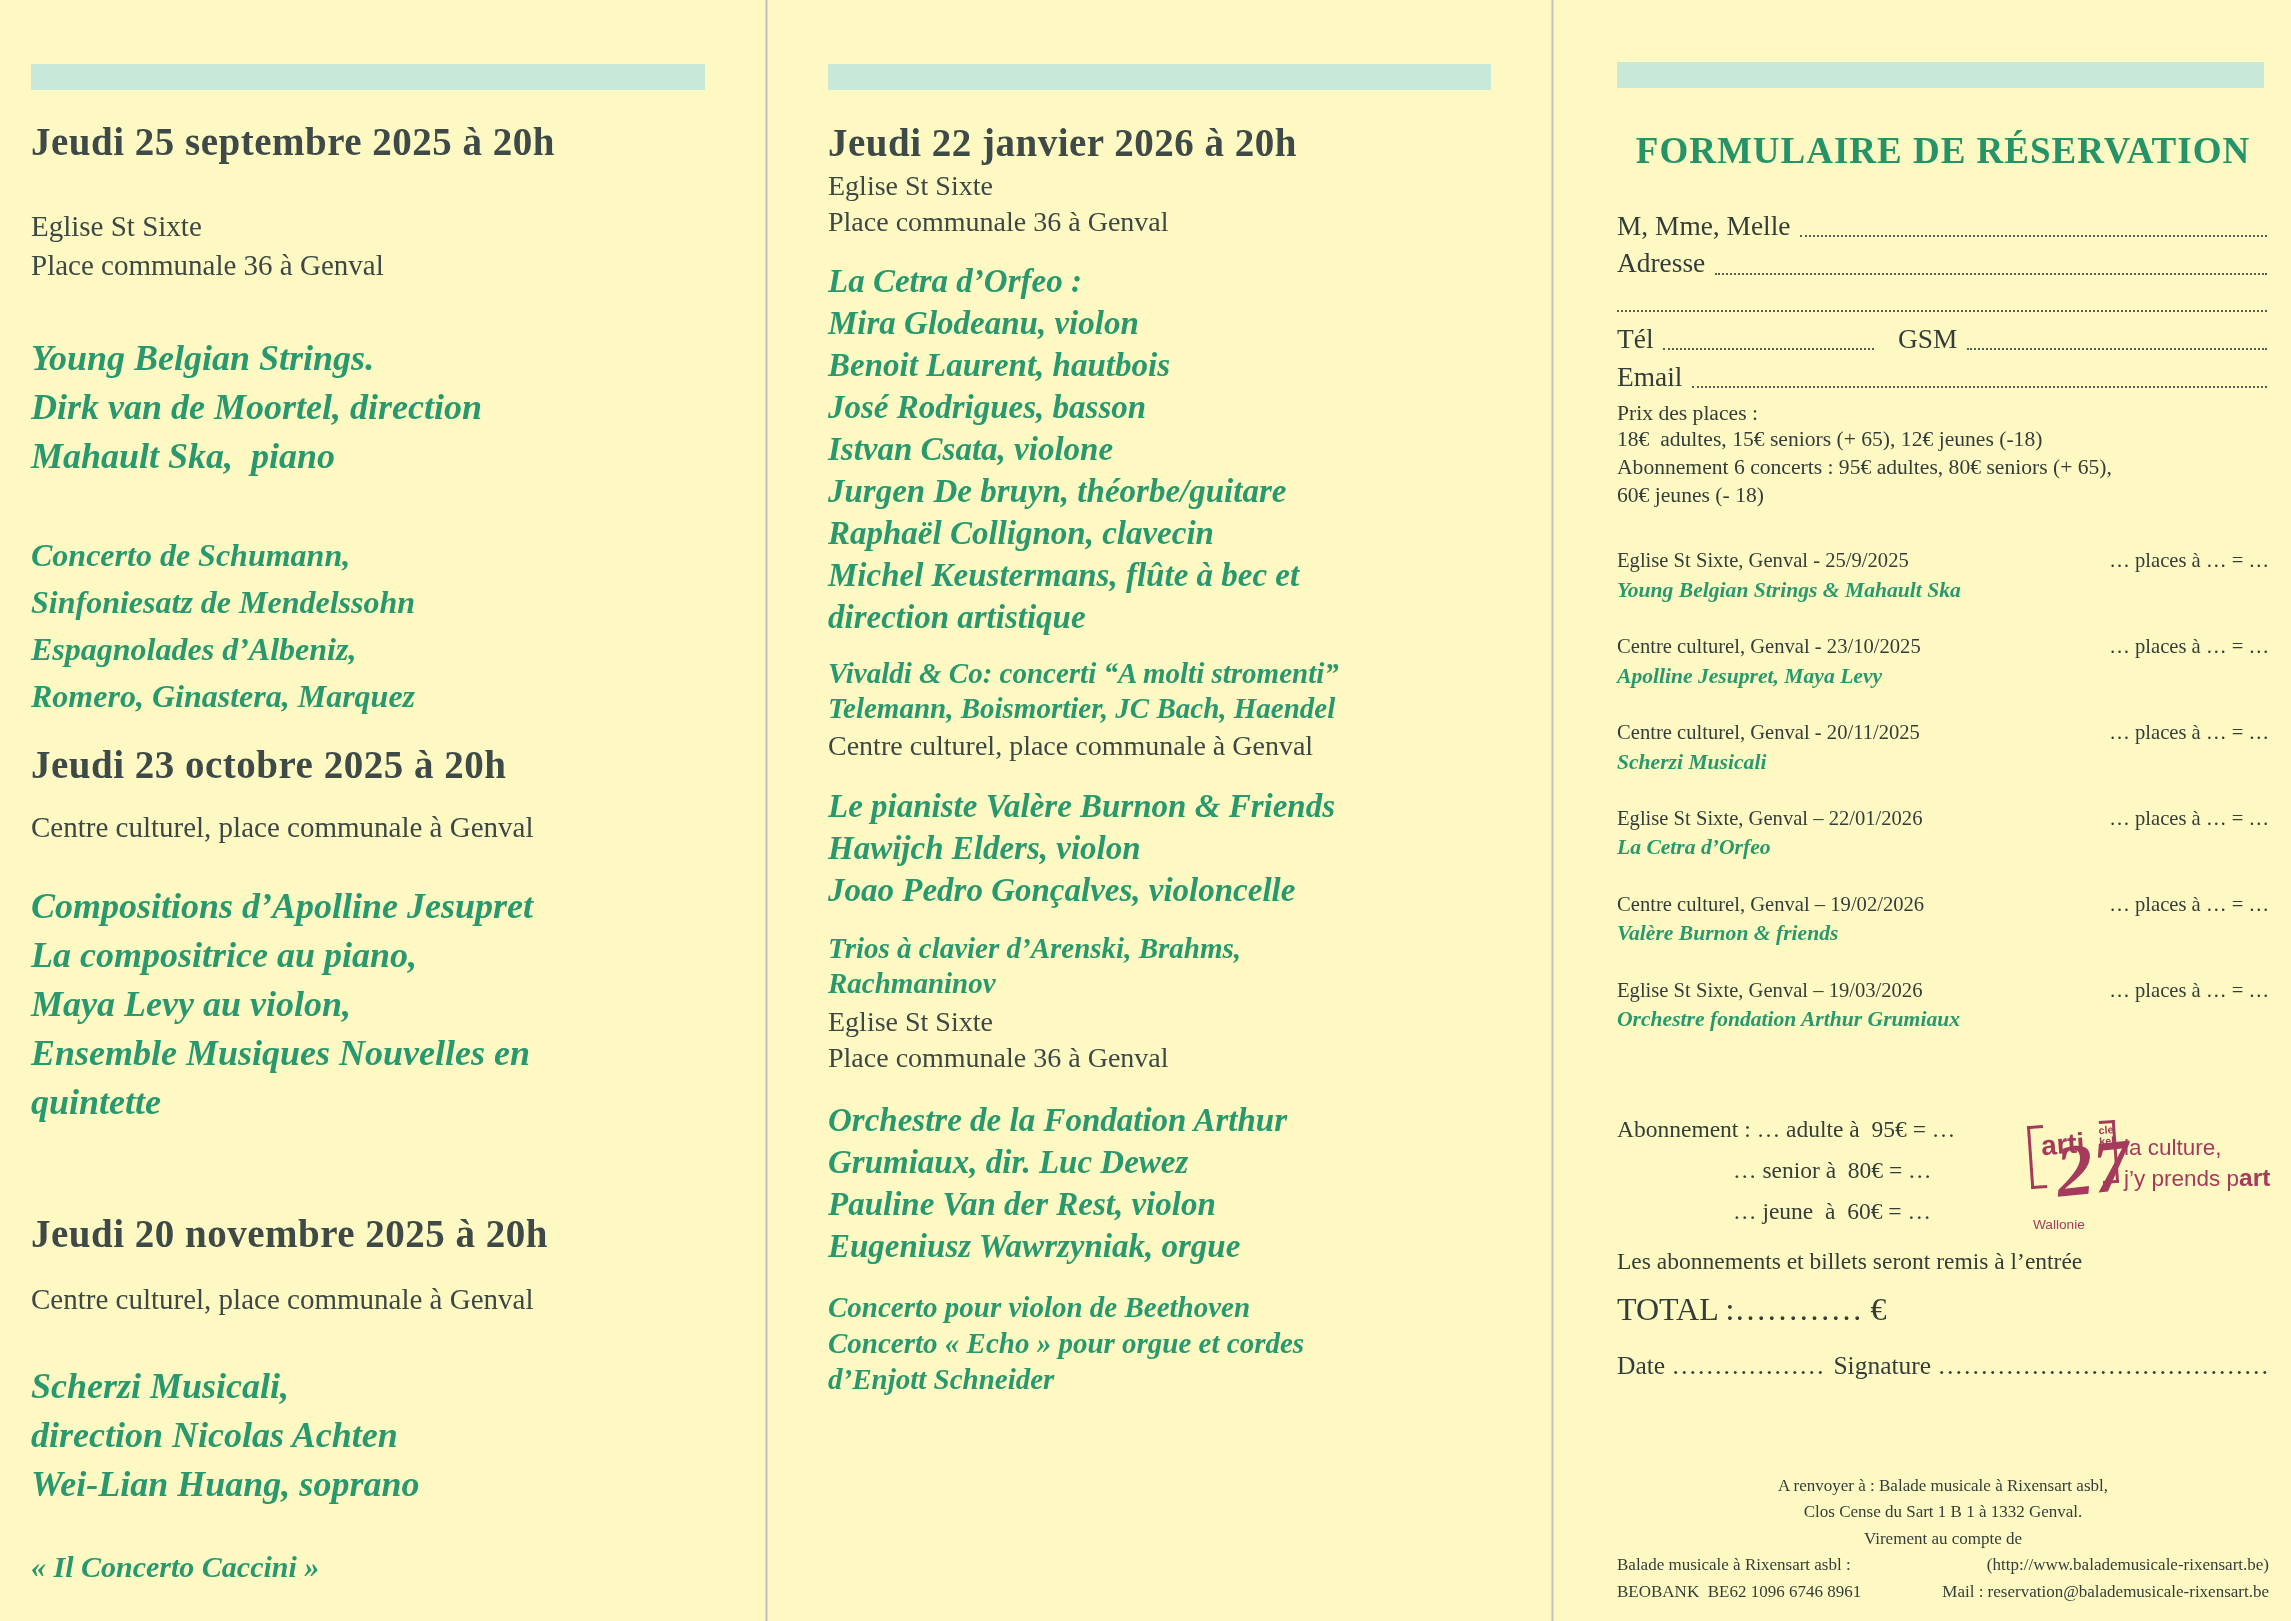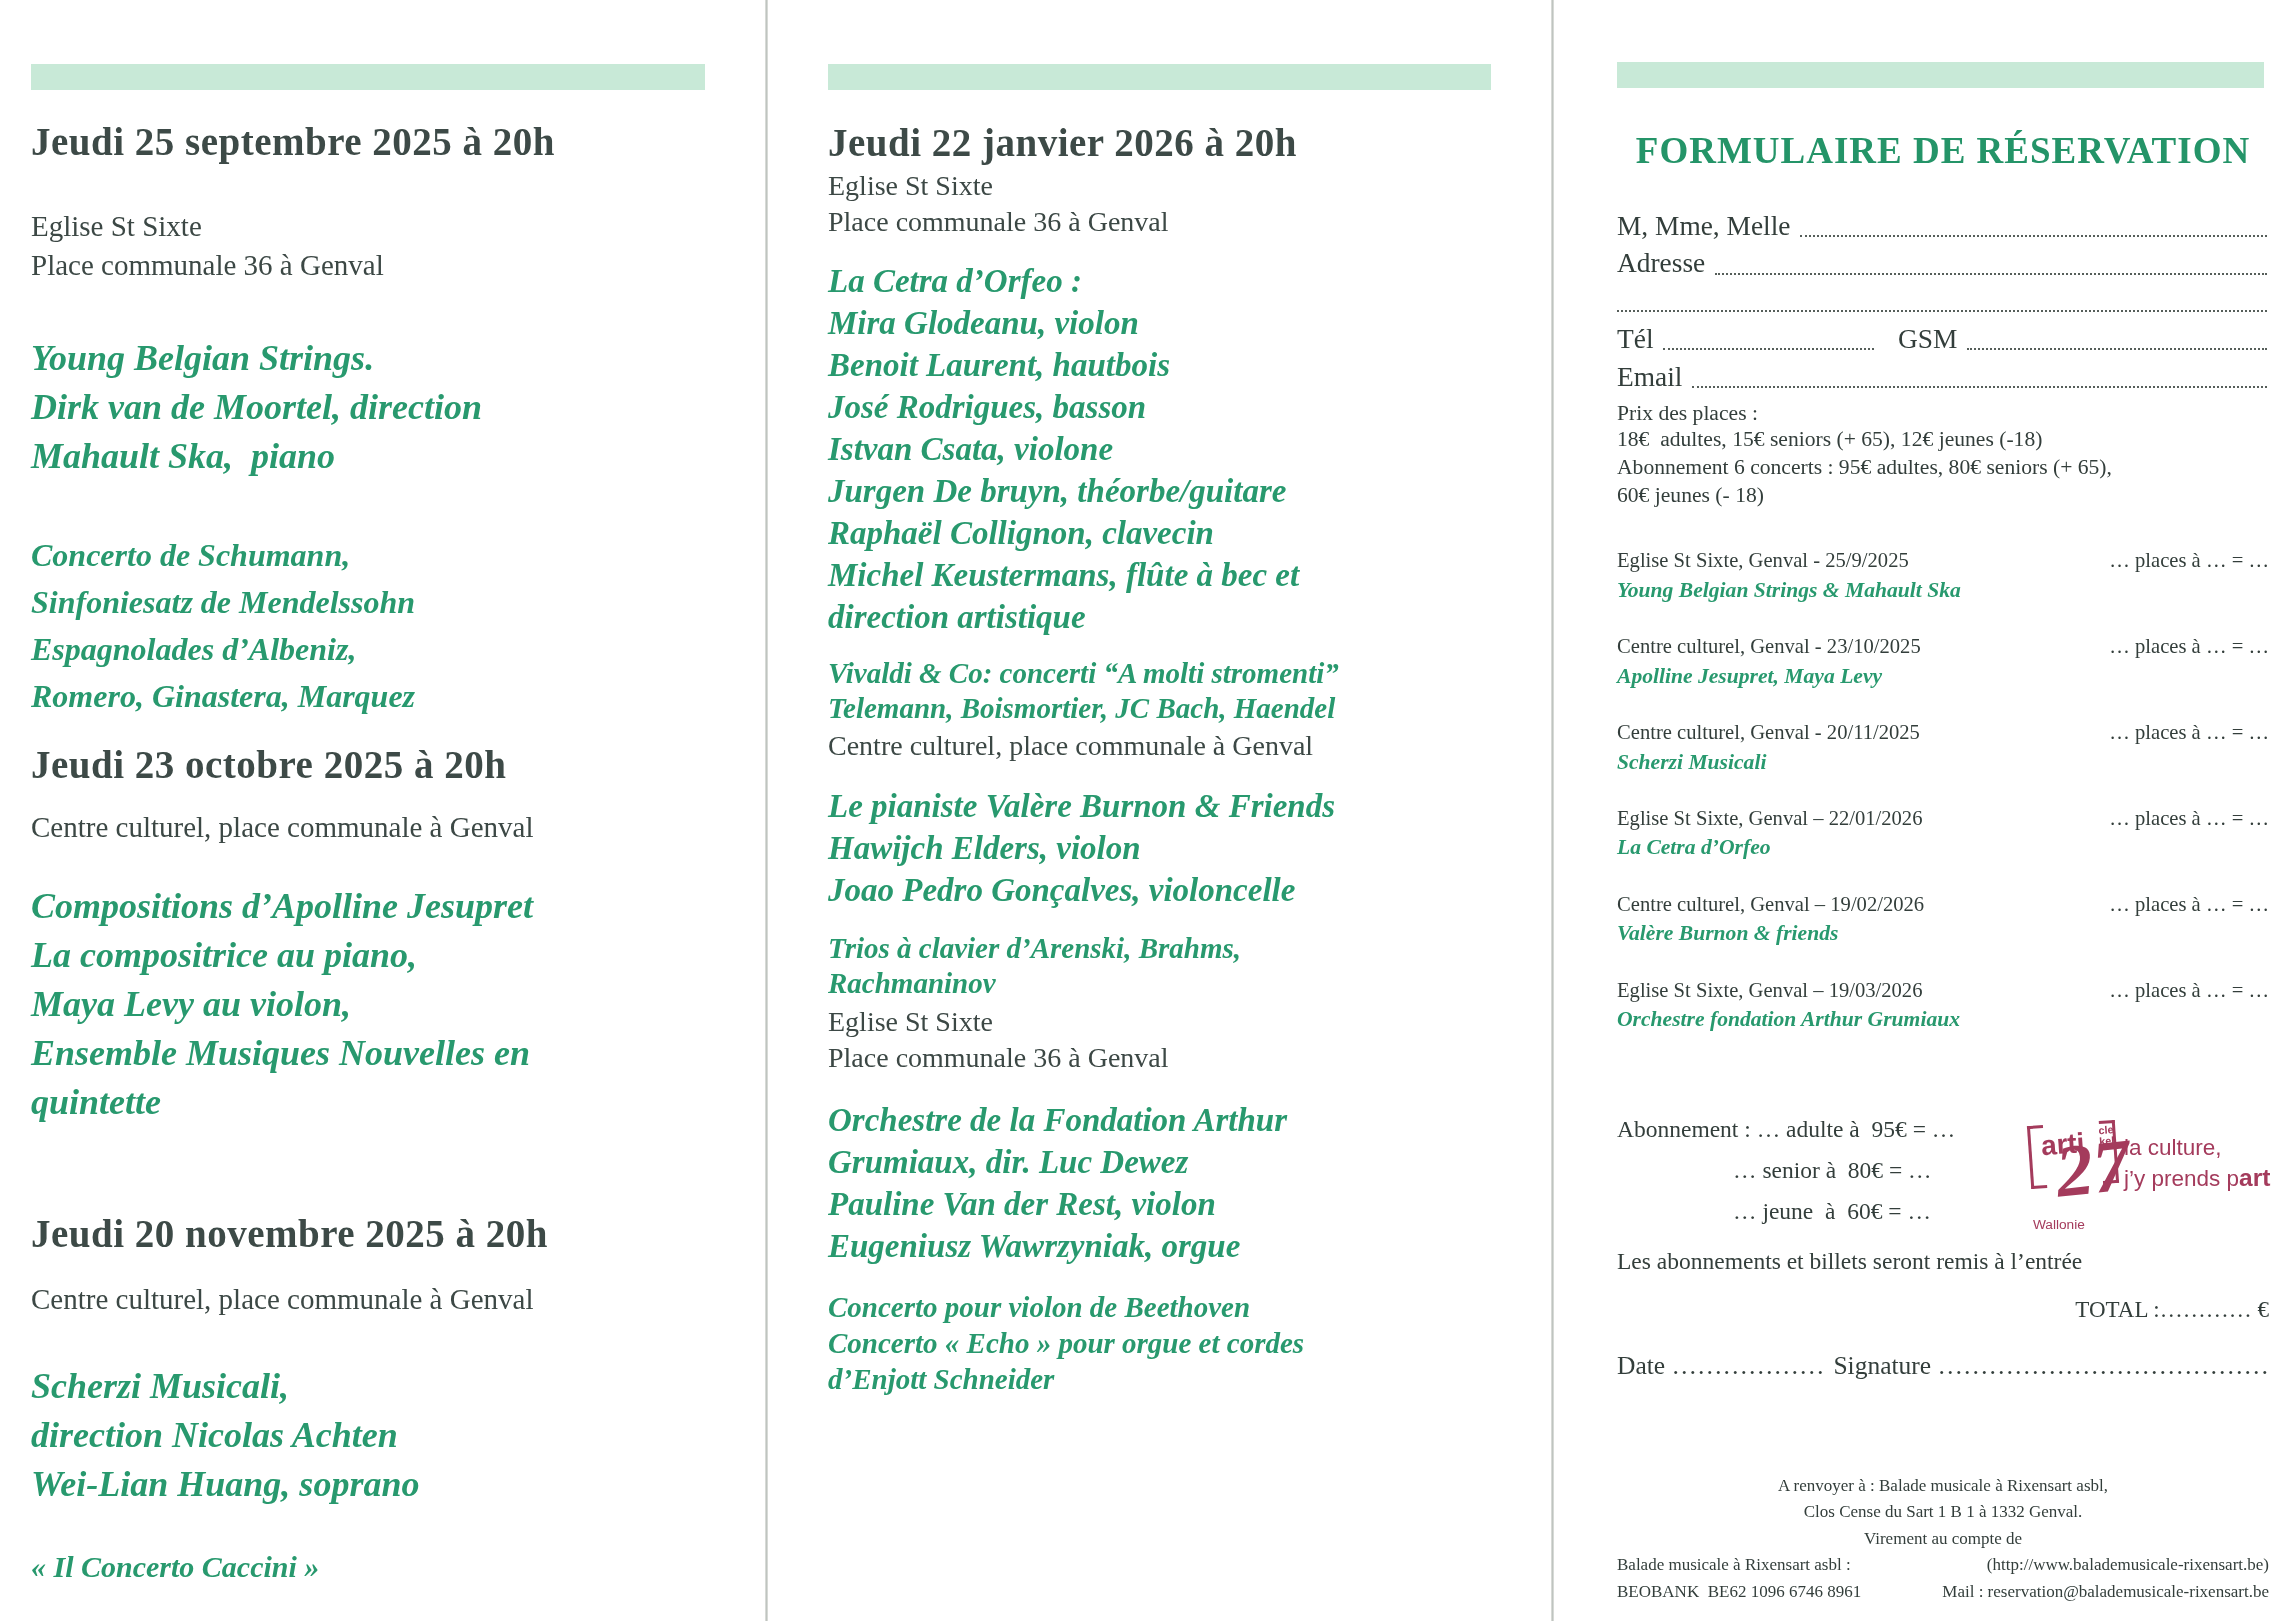--- a/index.html
+++ b/index.html
@@ -1,18 +1,18 @@
 <!DOCTYPE html>
 <html><head>
 <meta charset="utf-8">
 <style>
   html,body { margin:0; padding:0; background:#dfe1dd; }
   .page {
     position:relative; width:2292px; height:1621px;
-    background:#ffffff;
+    background:#fef9c3;
     font-family:"Liberation Serif","DejaVu Serif",serif;
     color:#3c4643; overflow:hidden;
   }
   .t { white-space:pre-wrap; }
   .fold { position:absolute; top:0; bottom:0; width:2.9px;
           background:linear-gradient(to right,#e3e5e1,#bfc4c0,#e3e5e1); }
   .panel { position:absolute; top:0; }
   .bar { height:25.5px; background:#c8e9d7; }
   p, h1, h2 { margin:0; }
 
@@ -38,21 +38,21 @@
   .dots.fixed { flex:none; }
   .prices p { font-size:21.6px; line-height:26.5px; }
   .prices .ph { line-height:25.5px; }
   .booking { margin-top:32px; }
   .brow { display:flex; font-size:20.6px; line-height:25.5px; }
   .brow .places { margin-left:auto; }
   .bartist { margin-top:4.9px; font-size:21.6px; line-height:23.5px; font-weight:bold; font-style:italic; color:#28996e; }
   .abo p { font-size:23.5px; line-height:27.4px; }
   .abo p.ind { padding-left:116px; margin-top:13.7px; }
   .note { font-size:23.5px; line-height:25.5px; }
-  .totalrow { display:flex; justify-content:flex-end; font-size:23px; line-height:27.4px; }
+  .totalrow { display:flex; justify-content:flex-start; font-size:32px; line-height:27.4px; }
   .datesig { display:flex; justify-content:space-between; font-size:25.5px; line-height:29px; }
   .footer p { font-size:17px; line-height:26.5px;text-align:center; }
   .footer .frow2 { display:flex; justify-content:space-between; font-size:17px; line-height:26.5px; }
 
   
   .a27 { position:absolute; left:412px; top:1117px; width:250px; height:127px; color:#a43b5c; }
   .a27-mark { position:absolute; left:0; top:5.9px; width:88px; height:63px; transform:rotate(-4deg); }
   .a27-mark::before { content:""; position:absolute; left:0; top:0; bottom:0; width:12.7px;
                       border:3.9px solid #a43b5c; border-right:none; }
   .a27-mark::after  { content:""; position:absolute; right:0; top:0; bottom:0; width:12.7px;

